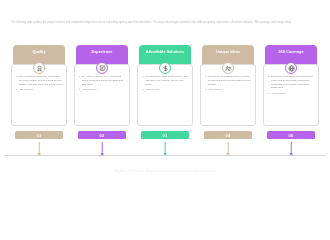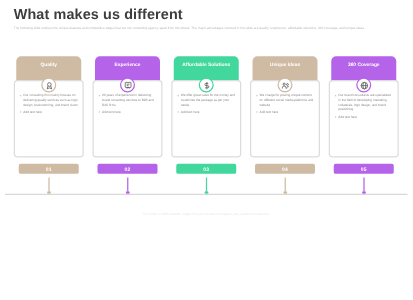--- a/index.html
+++ b/index.html
@@ -198,21 +198,20 @@
     line-height: 1.5;
     color: #e8e8e8;
     text-align: center;
   }
 </style>
 </head>
 <body>
 
 <div id="slide">
 
-  <div class="title">What makes us different</div>
   <div class="subtitle">The following slide outlines the unique features and competitive edges that set our consulting agency apart from the others. The major advantages covered in this slide are quality, experience, affordable solutions, 360 coverage, and unique ideas.</div>
 
   <div class="cards">
 
     <div class="card">
       <div class="card-head" style="background: rgb(207, 187, 164);">
         <div class="card-head-label">Quality</div>
       </div>
       <div class="card-body">
         <ul class="bullets">

